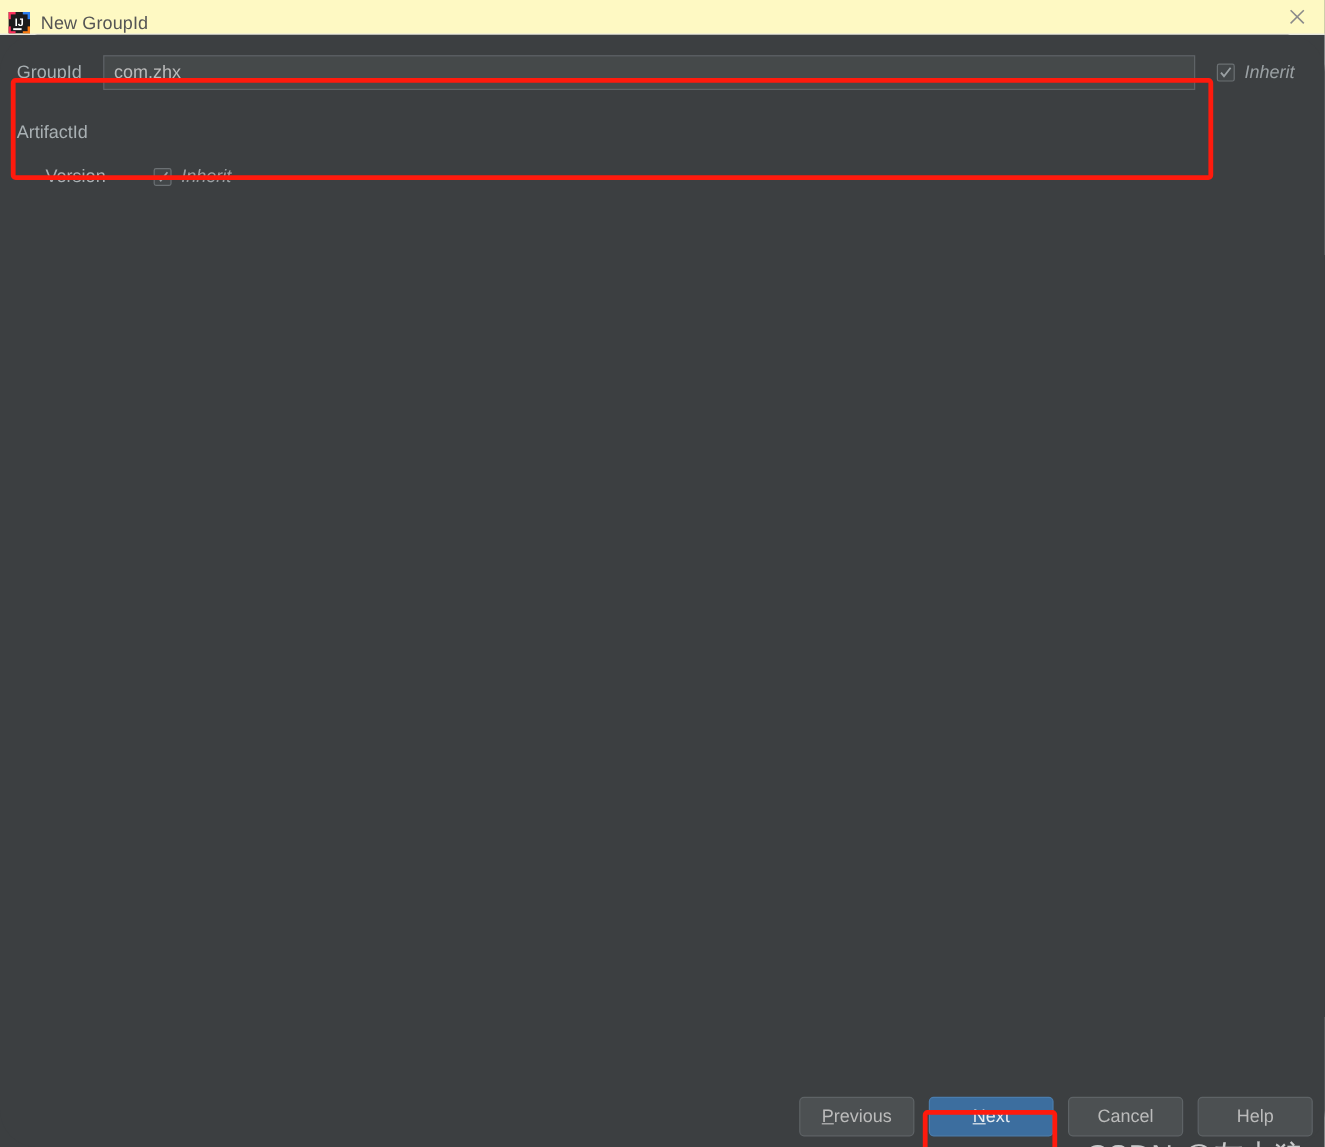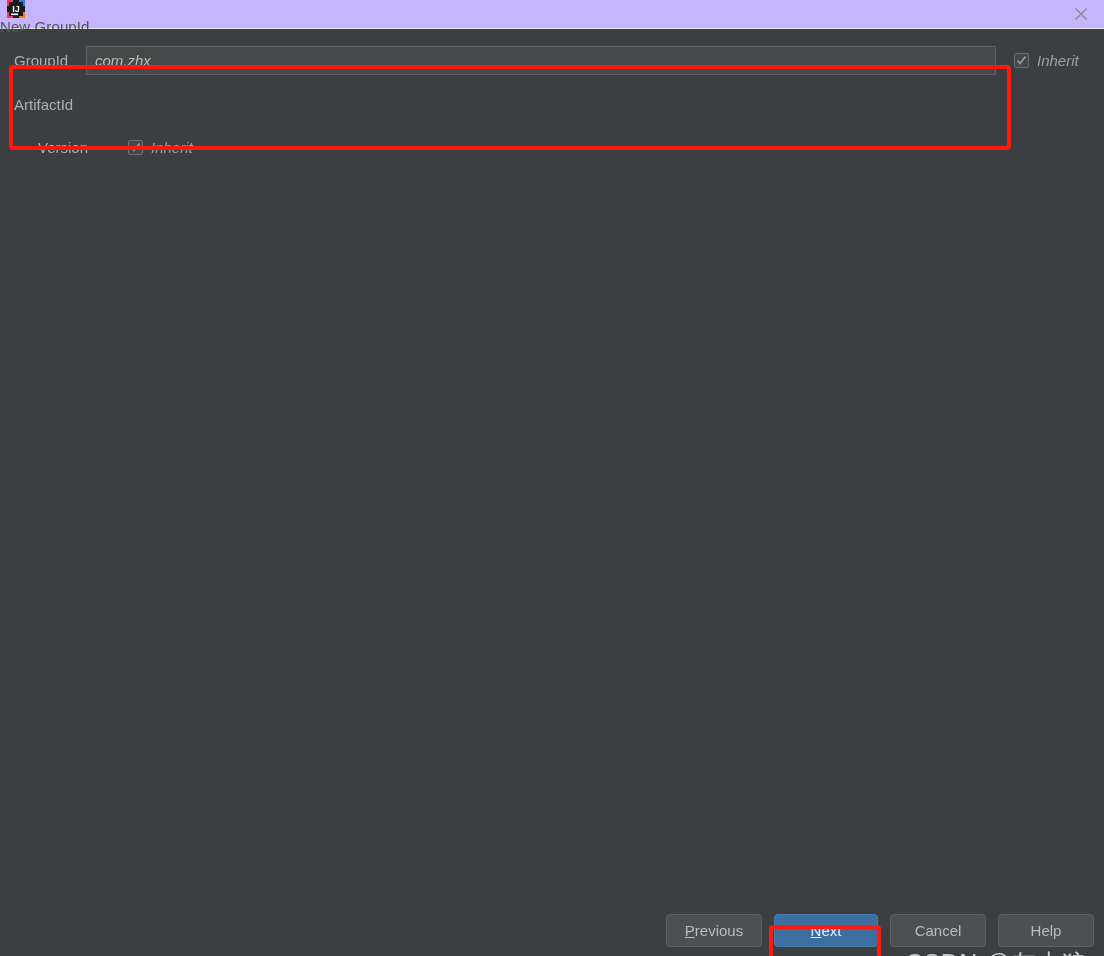--- a/index.html
+++ b/index.html
@@ -22,26 +22,25 @@
     position: relative;
     background: #3c3f41;
     display: flex;
     flex-direction: column;
   }
 
   
   .titlebar {
     height: 28px;
     min-height: 28px;
-    background: #c4b5fd;
-    display: flex;
-    align-items: flex-start;
+    background: #fef9c3;
+    display: flex;
+    align-items: flex-end;
     position: relative;
     border-bottom: 1px solid #e8e8e8;
-    flex-direction: column;
   }
   .title-icon {
     width: 18px;
     height: 18px;
     margin-left: 7px;
     margin-right: 9px;
     position: relative;
     flex: 0 0 auto;
   }
   .title-text {
@@ -79,21 +78,21 @@
   }
   .row {
     position: absolute;
     left: 0;
     right: 0;
     height: 30px;
     display: flex;
     align-items: center;
   }
   .row-group   { top: 16px; }
-  .row-artifact{ top: 60px; }
+  .row-artifact{ top: 60px; align-items: flex-end; }
   .row-version { top: 103px; padding-left: 24px; }
 
   .field-label {
     width: 86px;
     padding-left: 14px;
     box-sizing: border-box;
     font-size: 15px;
     color: #a9b0b3;
     white-space: nowrap;
     flex: 0 0 auto;
@@ -103,21 +102,20 @@
     box-sizing: border-box;
     background: #45494a;
     border: 1px solid #5e6366;
     color: #bbbbbb;
     font-size: 15px;
     font-family: "Liberation Sans", sans-serif;
     padding: 0 8px;
     outline: none;
     flex: 0 0 auto;
     width: 910px;
-    font-style: italic;
   }
   .field-input::placeholder { color: #7a7f82; }
 
   .inherit-box {
     display: flex;
     align-items: center;
     margin-left: 18px;
     flex: 0 0 auto;
   }
   .checkbox {

